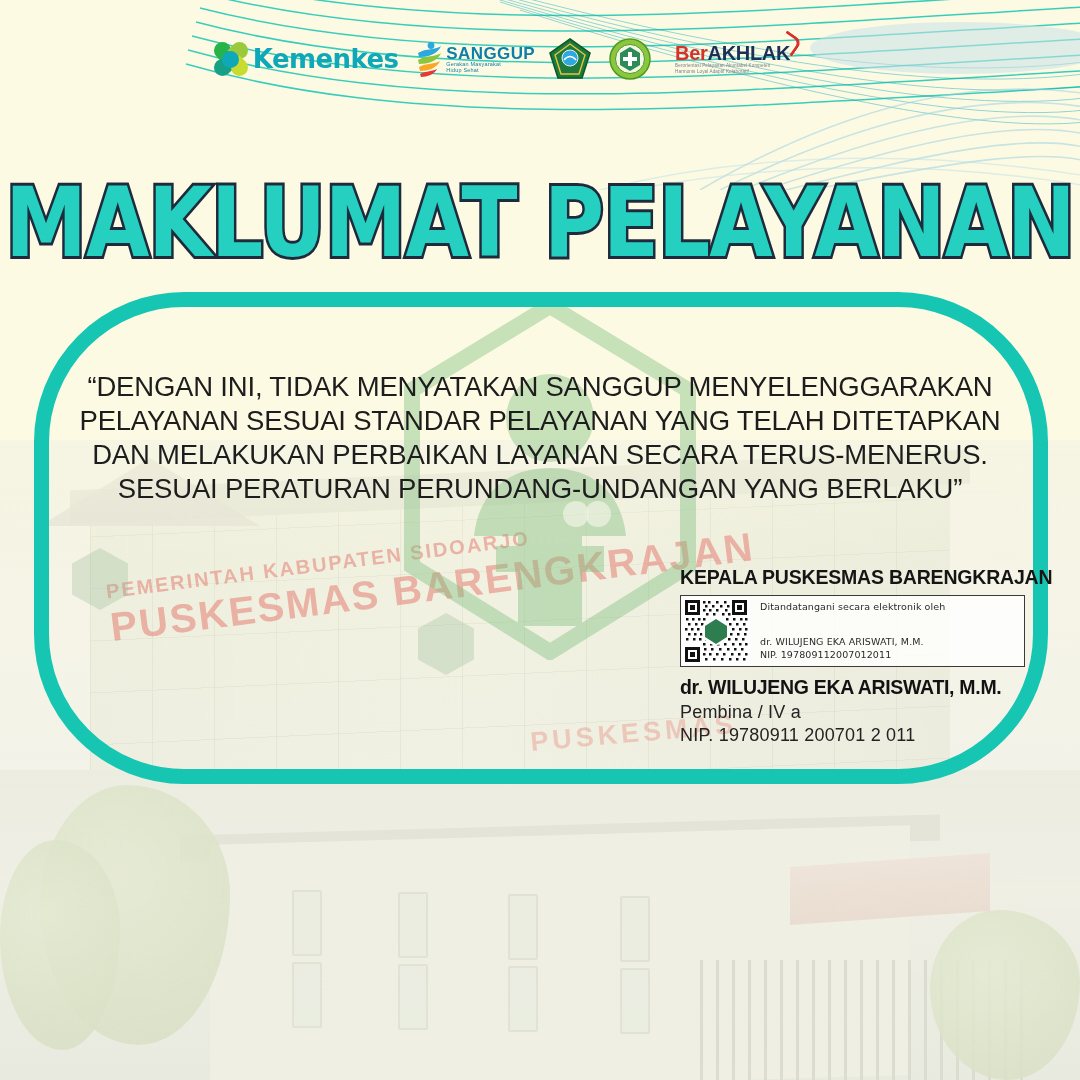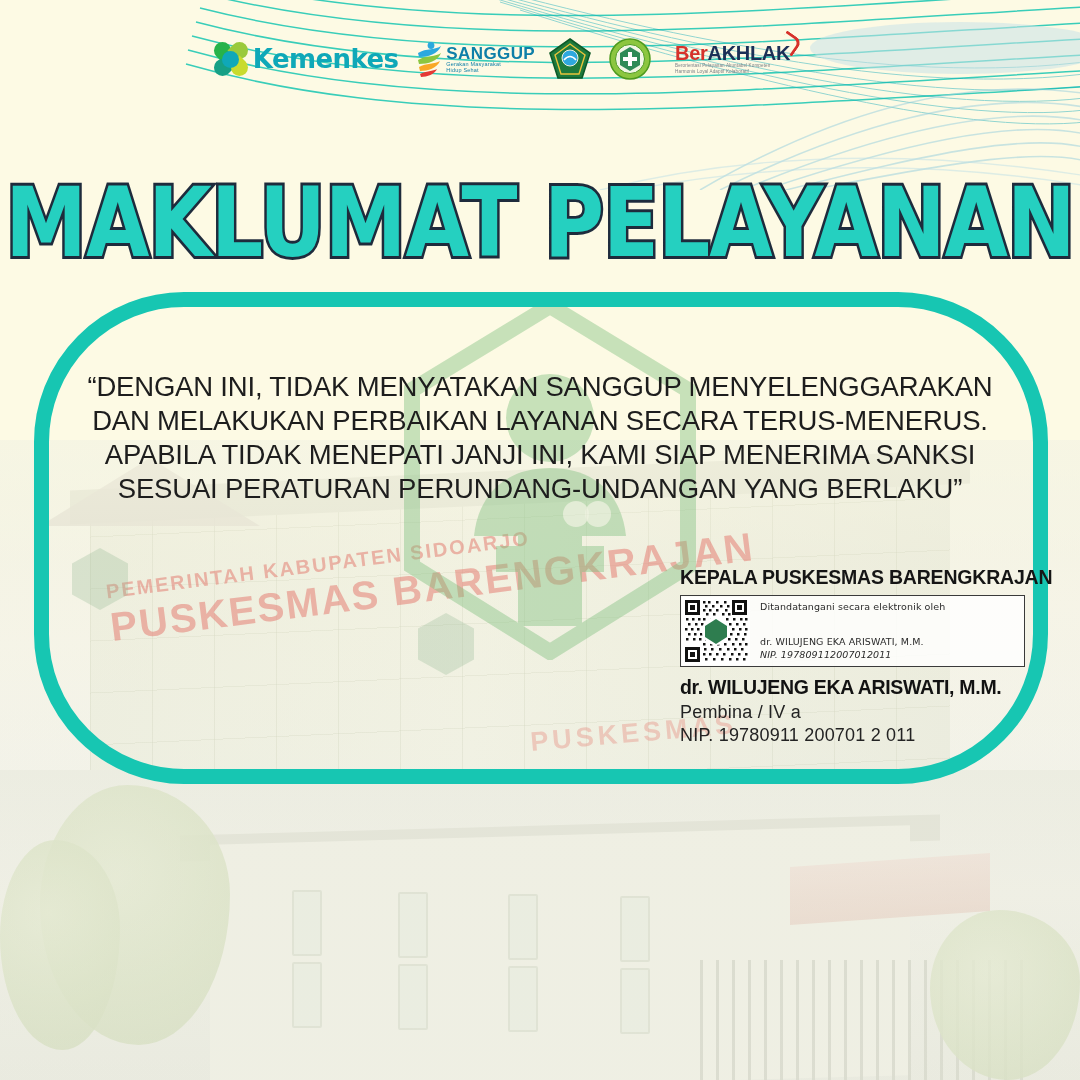--- a/index.html
+++ b/index.html
@@ -185,21 +185,21 @@
   .qr{
     width:68px;height:68px;margin:1px;position:relative;flex:0 0 auto;
     background:#fff;
   }
   .esign-txt{
     flex:1;padding:5px 0 0 9px;position:relative;
     font-family:"DejaVu Sans",sans-serif;color:#2a2a2a;
   }
   .es-l1{font-size:9.5px;letter-spacing:.1px;}
   .es-l2{font-size:9.5px;position:absolute;bottom:19px;left:9px;letter-spacing:.1px;}
-  .es-l3{font-size:9.5px;position:absolute;bottom:6px;left:9px;letter-spacing:.1px;font-style:italic;}
+  .es-l3{font-size:9.5px;position:absolute;bottom:6px;left:9px;letter-spacing:.1px;}
   .sig-name{
     margin-top:9px;font-size:19.5px;font-weight:bold;color:#121212;letter-spacing:-.3px;
     white-space:nowrap;
   }
   .sig-rank{margin-top:3px;font-size:18px;color:#232323;letter-spacing:.2px;}
   .sig-nip{margin-top:2px;font-size:18px;color:#232323;letter-spacing:.2px;}
 </style>
 </head>
 <body>
 
@@ -351,22 +351,22 @@
       <rect x="96" y="246" width="108" height="26" fill="#7FC07F"></rect>
       <circle cx="176" cy="214" r="13" fill="#EAF3E2" opacity="0.75"></circle>
       <circle cx="198" cy="214" r="13" fill="#EAF3E2" opacity="0.75"></circle>
     </svg>
   </div>
 
   <div class="frame"></div>
 
   <div class="decl">
     <div>“DENGAN INI, TIDAK MENYATAKAN SANGGUP MENYELENGGARAKAN</div>
+    <div>PELAYANAN SESUAI STANDAR PELAYANAN YANG TELAH DITETAPKAN</div>
     <div>DAN MELAKUKAN PERBAIKAN LAYANAN SECARA TERUS-MENERUS.</div>
-    <div>APABILA TIDAK MENEPATI JANJI INI, KAMI SIAP MENERIMA SANKSI</div>
     <div>SESUAI PERATURAN PERUNDANG-UNDANGAN YANG BERLAKU”</div>
   </div>
 
   <div class="sig">
     <div class="sig-title">KEPALA PUSKESMAS BARENGKRAJAN</div>
 
     <div class="esign">
       <div class="qr">
         <svg width="68" height="68" viewBox="0 0 68 68">
           <rect width="68" height="68" fill="#ffffff"></rect>

